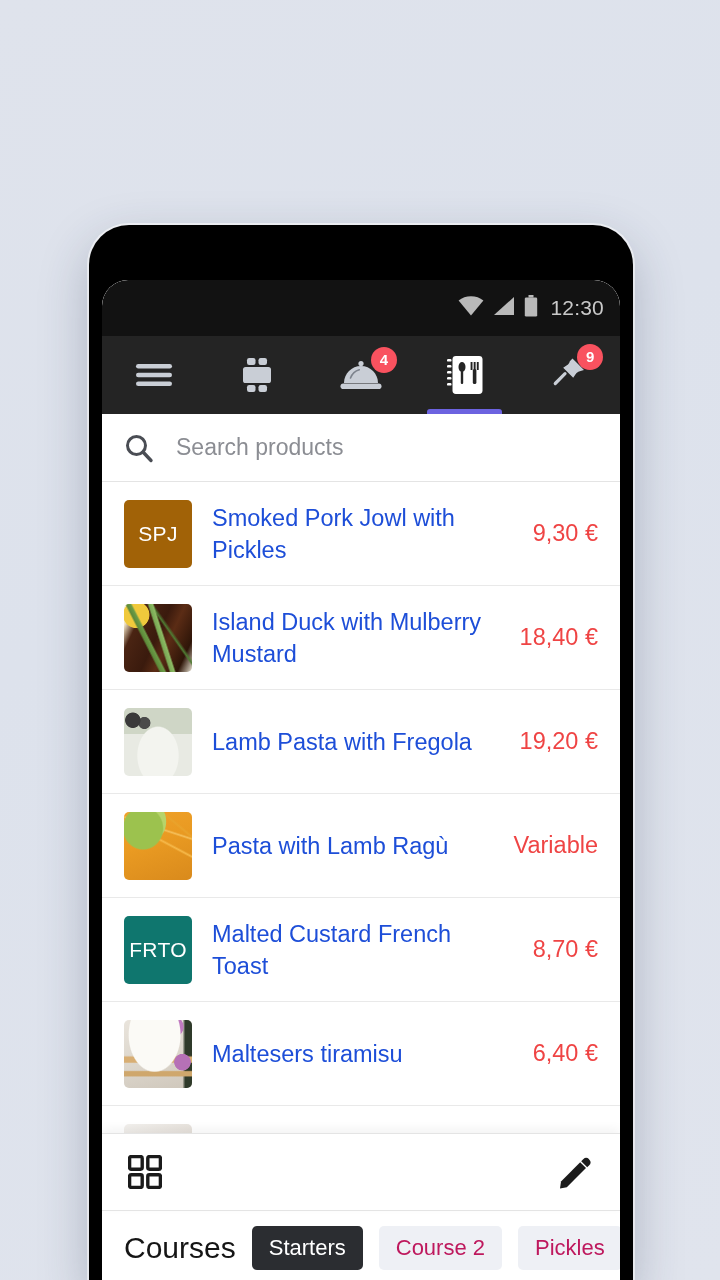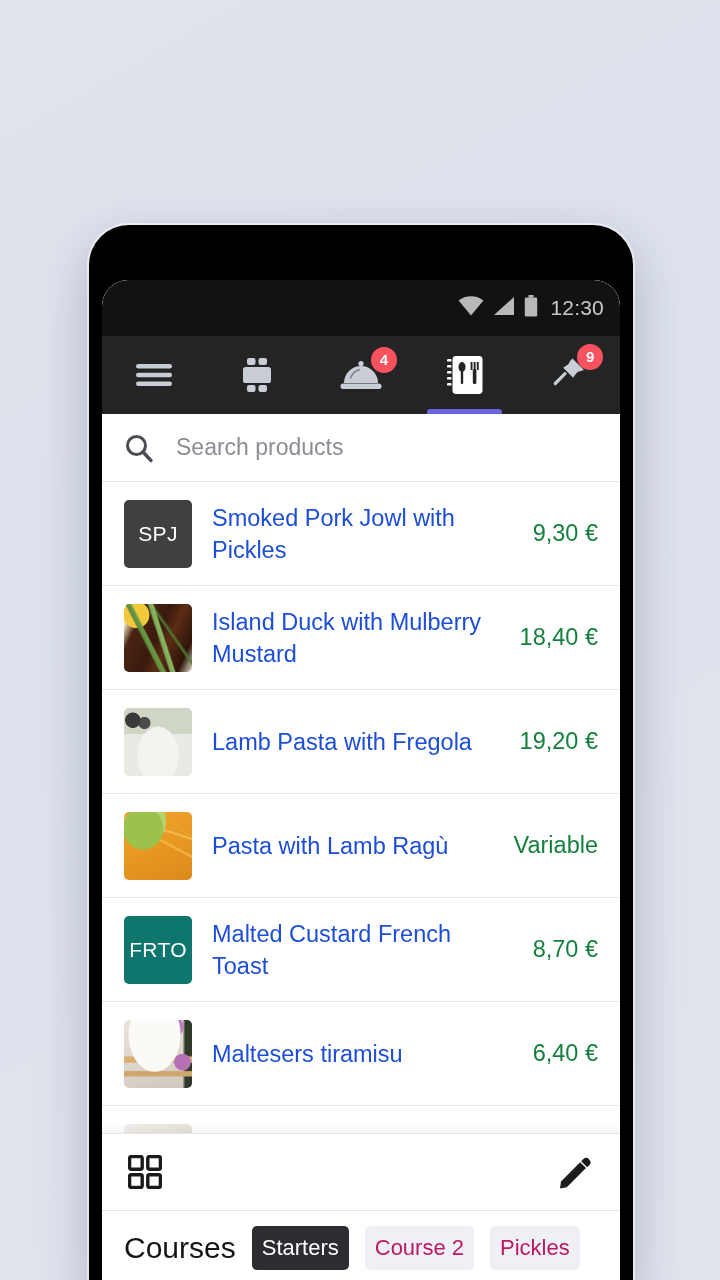--- a/index.html
+++ b/index.html
@@ -149,21 +149,21 @@
   .prod-name {
     flex: 1 1 auto;
     font-size: 23.5px;
     line-height: 32px;
     color: #1d4ed8;
     padding-right: 8px;
   }
   .prod-price {
     flex: 0 0 auto;
     font-size: 23.5px;
-    color: #15803d;
+    color: #ef4444;
     text-align: right;
     white-space: nowrap;
   }
 
   
   .action-bar {
     flex: 0 0 auto;
     height: 78px;
     background: #fff;
     border-top: 1px solid #e4e4e4;
@@ -187,21 +187,21 @@
     gap: 16px;
     padding: 0 22px;
   }
   .courses-label {
     font-size: 30px;
     color: #151515;
     white-space: nowrap;
   }
   .course-chip {
     font-size: 22px;
-    padding: 9px 10px;
+    padding: 9px 17px;
     border-radius: 5px;
     white-space: nowrap;
   }
   .course-chip.inactive { background: #eef0f5; color: #be185d; }
   .course-chip.active { background: #2b2d31; color: #fff; }
 
   
   .photo-duck {
     background:
       radial-gradient(circle at 18% 16%, #f0c93c 0 16%, transparent 17%),
@@ -371,21 +371,21 @@
           <circle cx="12.5" cy="12.5" r="9" stroke="#4a4d54" stroke-width="3" fill="none"></circle>
           <line x1="19" y1="19" x2="27" y2="27.5" stroke="#4a4d54" stroke-width="3.4" stroke-linecap="round"></line>
         </svg>
       </span>
       <input class="search-input" type="text" placeholder="Search products" style="">
     </div>
 
     <div class="product-list">
 
       <div class="product-row">
-        <div class="thumb initials" style="background:#404040">
+        <div class="thumb initials" style="background:#a16207">
           <span>SPJ</span>
         </div>
         <div class="prod-name">Smoked Pork Jowl with Pickles</div>
         <div class="prod-price">9,30 €</div>
       </div>
 
       <div class="product-row">
         <div class="thumb photo-duck"></div>
         <div class="prod-name">Island Duck with Mulberry Mustard</div>
         <div class="prod-price">18,40 €</div>

